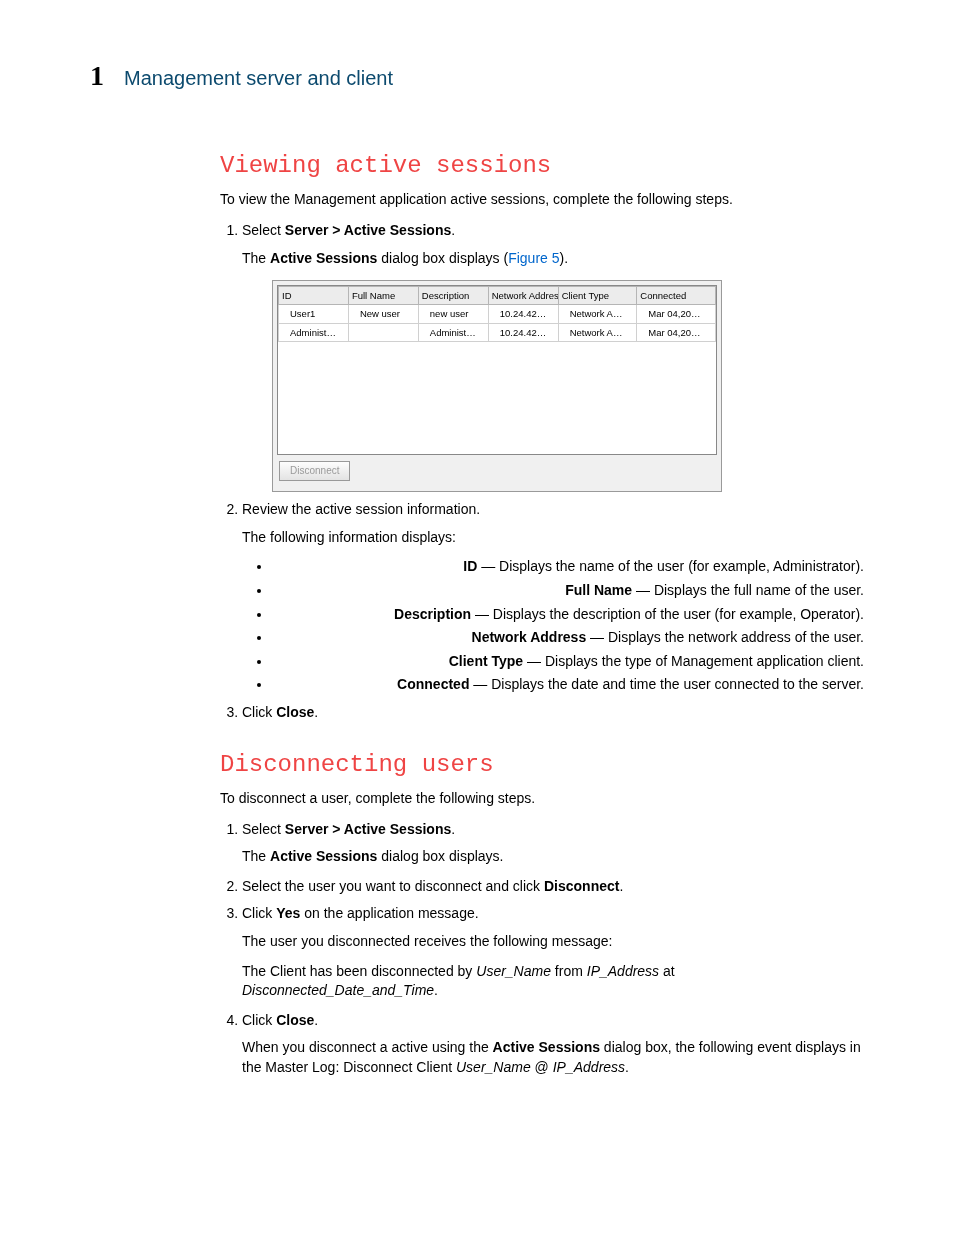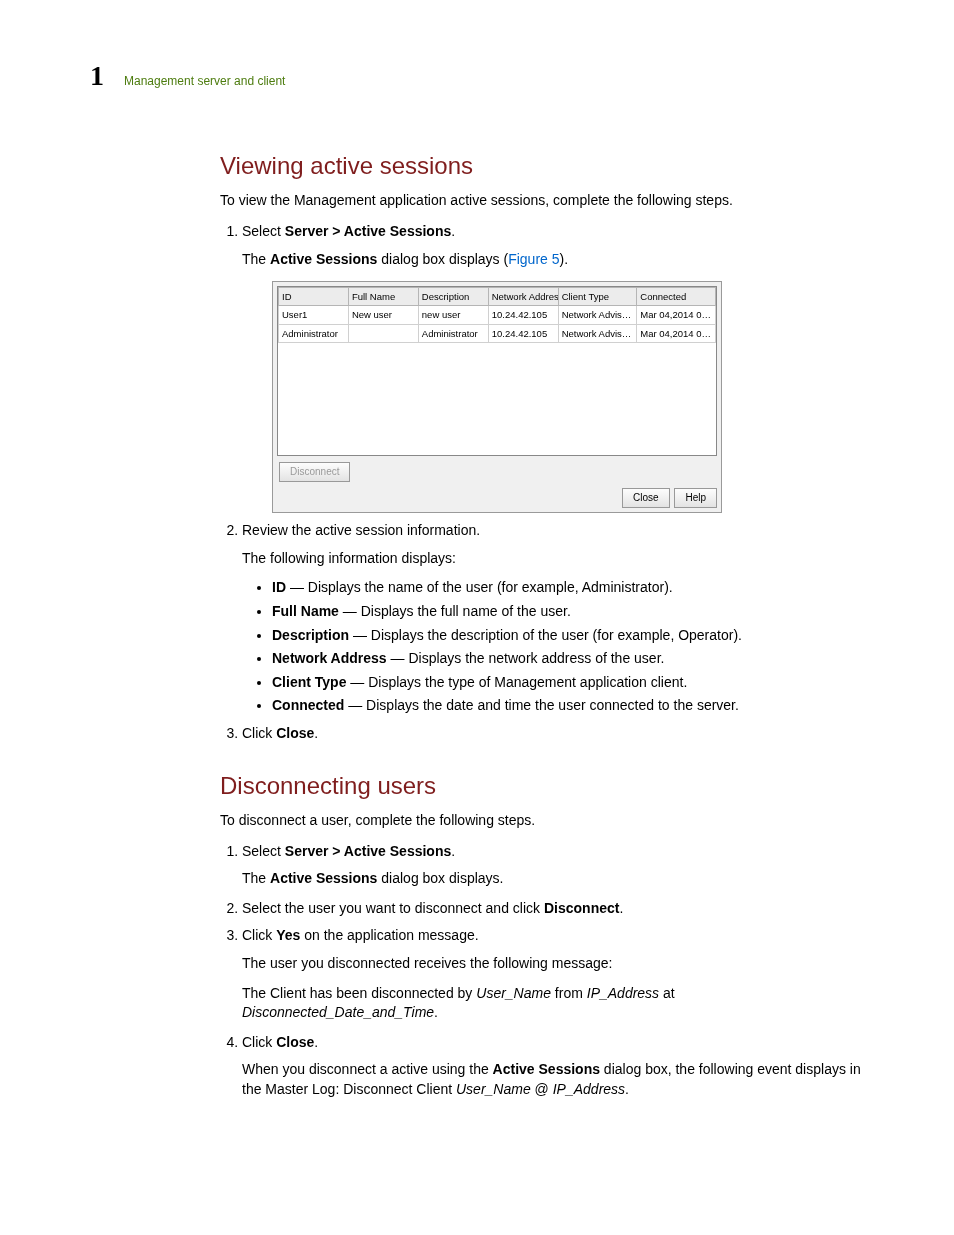--- a/index.html
+++ b/index.html
@@ -22,32 +22,32 @@
     align-items: baseline;
     gap: 20px;
     margin-bottom: 60px;
   }
   .chapter-num {
     font-family: Georgia, 'Times New Roman', serif;
     font-size: 28px;
     font-weight: bold;
   }
   .header-title {
-    font-size: 12px;
-    color: #4d7c0f;
+    font-size: 20px;
+    color: #0c4a6e;
   }
   .content {
     margin-left: 130px;
   }
   h2.section-title {
-    font-family: Liberation Sans, sans-serif;
+    font-family: Liberation Mono, monospace;
     font-weight: 400;
     font-size: 24px;
     margin: 0 0 12px 0;
-    color: #7f1d1d;
+    color: #ef4444;
   }
   p.intro {
     font-size: 14px;
     margin: 0 0 14px 0;
   }
   ol.steps {
     font-size: 14px;
     padding-left: 22px;
     margin: 0 0 20px 0;
   }
@@ -65,20 +65,21 @@
   .link { color: #0066cc; }
   .fig-caption {
     font-size: 13px;
     margin: 6px 0 18px 30px;
   }
   .fig-caption .fig-label { font-weight: bold; margin-right: 30px; }
   ul.bullets {
     list-style: disc;
     padding-left: 30px;
     margin: 4px 0 8px 0;
+    text-align: right;
   }
   ul.bullets li {
     margin-bottom: 4px;
     font-size: 14px;
   }
   .italic { font-style: italic; }
 
   
   .dialog-wrap {
     margin: 12px 0 4px 30px;
@@ -105,21 +106,21 @@
     text-align: left;
     font-weight: normal;
     border: 1px solid #b5b5b5;
     padding: 2px 3px;
     white-space: nowrap;
     overflow: hidden;
     text-overflow: clip;
   }
   .dialog-table td {
     border: 1px solid #d0d0d0;
-    padding: 2px 3px;
+    padding: 2px 11px;
     white-space: nowrap;
     overflow: hidden;
     text-overflow: ellipsis;
   }
   .dialog-table-wrap {
     border: 1px solid #888;
     background: #fff;
     height: 168px;
     overflow: hidden;
     margin-bottom: 6px;
@@ -206,24 +207,20 @@
                       <td>10.24.42.105</td>
                       <td>Network Advisor...</td>
                       <td>Mar 04,2014 00:...</td>
                     </tr>
                   </tbody>
                 </table>
               </div>
               <div class="dialog-buttons-left">
                 <span class="dbtn disabled">Disconnect</span>
               </div>
-              <div class="dialog-buttons-right">
-                <span class="dbtn">Close</span>
-                <span class="dbtn">Help</span>
-              </div>
             </div>
           </div>
 
         </div>
       </li>
 
       <li>
         <span>Review the active session information.</span>
         <div class="step-body">
           <p>The following information displays:</p>

